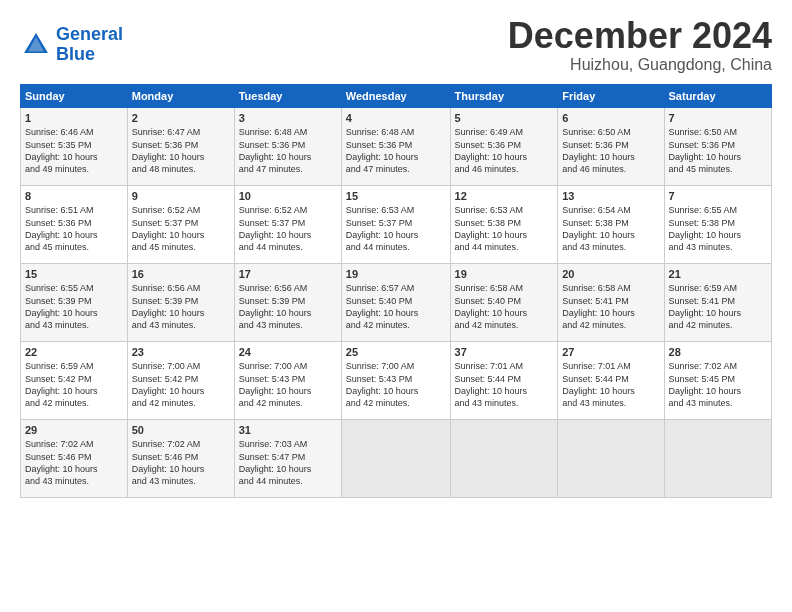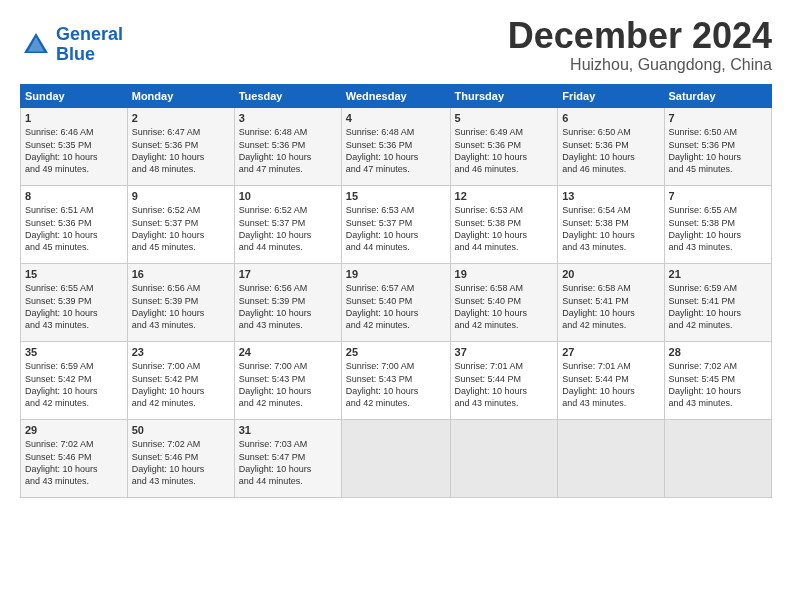--- a/index.html
+++ b/index.html
@@ -146,21 +146,21 @@
         <tr>
           <td><span class="day-num">15</span><span>Sunrise: 6:55 AM<br></span><span>Sunset: 5:39 PM<br></span><span>Daylight: 10 hours<br></span><span>and 43 minutes.<br></span></td>
           <td><span class="day-num">16</span><span>Sunrise: 6:56 AM<br></span><span>Sunset: 5:39 PM<br></span><span>Daylight: 10 hours<br></span><span>and 43 minutes.<br></span></td>
           <td><span class="day-num">17</span><span>Sunrise: 6:56 AM<br></span><span>Sunset: 5:39 PM<br></span><span>Daylight: 10 hours<br></span><span>and 43 minutes.<br></span></td>
           <td><span class="day-num">19</span><span>Sunrise: 6:57 AM<br></span><span>Sunset: 5:40 PM<br></span><span>Daylight: 10 hours<br></span><span>and 42 minutes.<br></span></td>
           <td><span class="day-num">19</span><span>Sunrise: 6:58 AM<br></span><span>Sunset: 5:40 PM<br></span><span>Daylight: 10 hours<br></span><span>and 42 minutes.<br></span></td>
           <td><span class="day-num">20</span><span>Sunrise: 6:58 AM<br></span><span>Sunset: 5:41 PM<br></span><span>Daylight: 10 hours<br></span><span>and 42 minutes.<br></span></td>
           <td><span class="day-num">21</span><span>Sunrise: 6:59 AM<br></span><span>Sunset: 5:41 PM<br></span><span>Daylight: 10 hours<br></span><span>and 42 minutes.<br></span></td>
         </tr>
         <tr>
-          <td><span class="day-num">35</span><span>Sunrise: 6:59 AM<br></span><span>Sunset: 5:42 PM<br></span><span>Daylight: 10 hours<br></span><span>and 42 minutes.<br></span></td>
+          <td><span class="day-num">22</span><span>Sunrise: 6:59 AM<br></span><span>Sunset: 5:42 PM<br></span><span>Daylight: 10 hours<br></span><span>and 42 minutes.<br></span></td>
           <td><span class="day-num">23</span><span>Sunrise: 7:00 AM<br></span><span>Sunset: 5:42 PM<br></span><span>Daylight: 10 hours<br></span><span>and 42 minutes.<br></span></td>
           <td><span class="day-num">24</span><span>Sunrise: 7:00 AM<br></span><span>Sunset: 5:43 PM<br></span><span>Daylight: 10 hours<br></span><span>and 42 minutes.<br></span></td>
           <td><span class="day-num">25</span><span>Sunrise: 7:00 AM<br></span><span>Sunset: 5:43 PM<br></span><span>Daylight: 10 hours<br></span><span>and 42 minutes.<br></span></td>
           <td><span class="day-num">37</span><span>Sunrise: 7:01 AM<br></span><span>Sunset: 5:44 PM<br></span><span>Daylight: 10 hours<br></span><span>and 43 minutes.<br></span></td>
           <td><span class="day-num">27</span><span>Sunrise: 7:01 AM<br></span><span>Sunset: 5:44 PM<br></span><span>Daylight: 10 hours<br></span><span>and 43 minutes.<br></span></td>
           <td><span class="day-num">28</span><span>Sunrise: 7:02 AM<br></span><span>Sunset: 5:45 PM<br></span><span>Daylight: 10 hours<br></span><span>and 43 minutes.<br></span></td>
         </tr>
         <tr>
           <td><span class="day-num">29</span><span>Sunrise: 7:02 AM<br></span><span>Sunset: 5:46 PM<br></span><span>Daylight: 10 hours<br></span><span>and 43 minutes.<br></span></td>
           <td><span class="day-num">50</span><span>Sunrise: 7:02 AM<br></span><span>Sunset: 5:46 PM<br></span><span>Daylight: 10 hours<br></span><span>and 43 minutes.<br></span></td>

